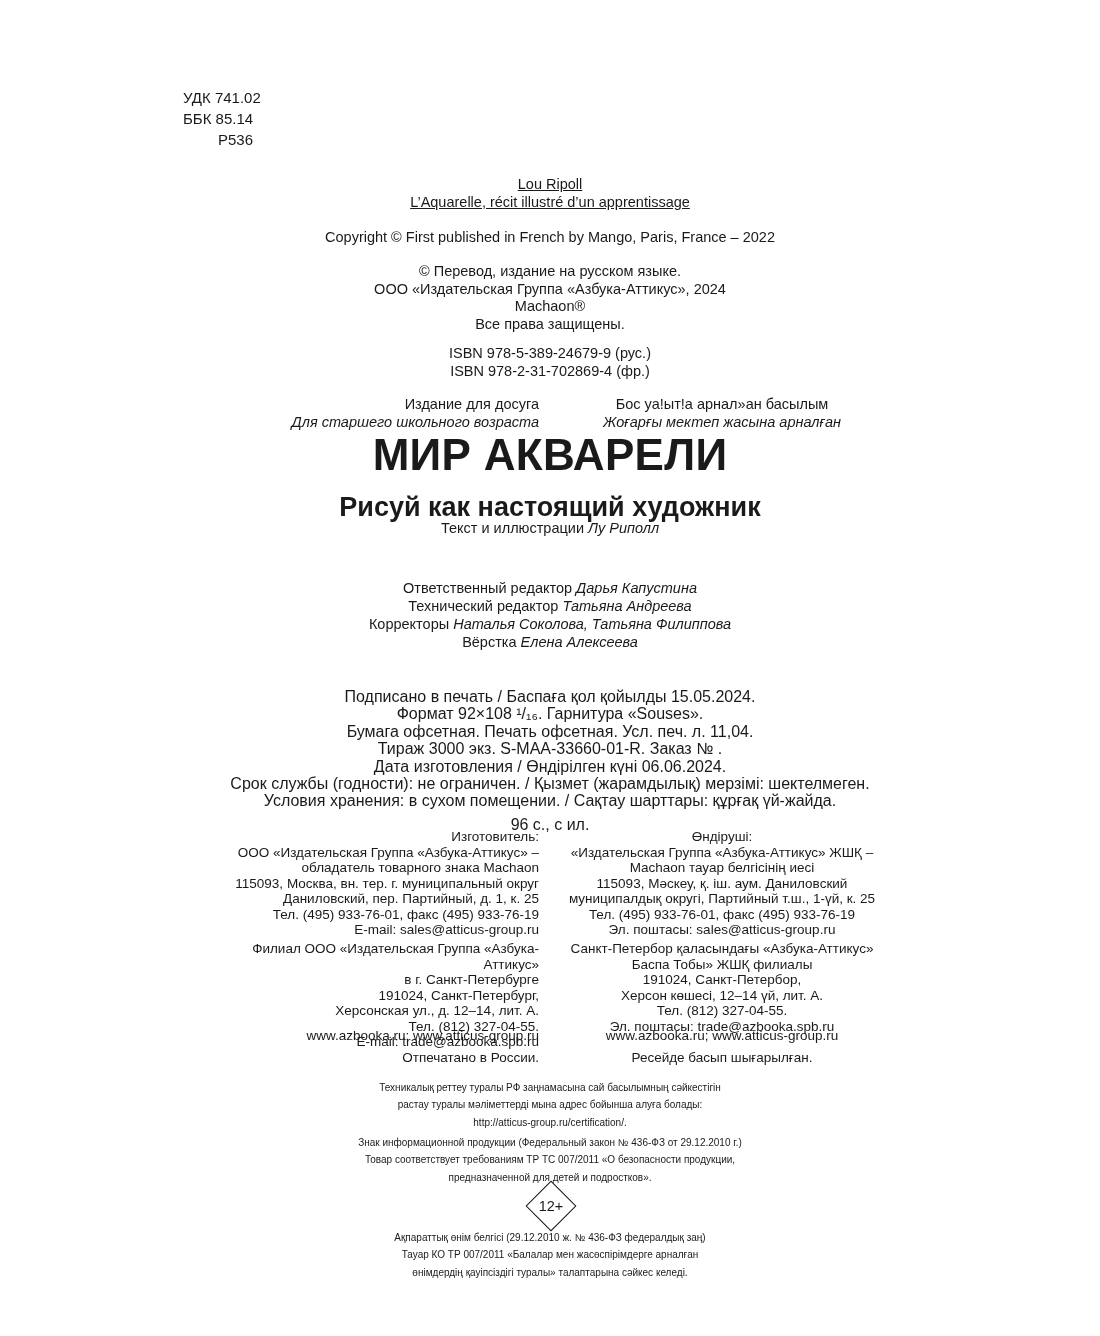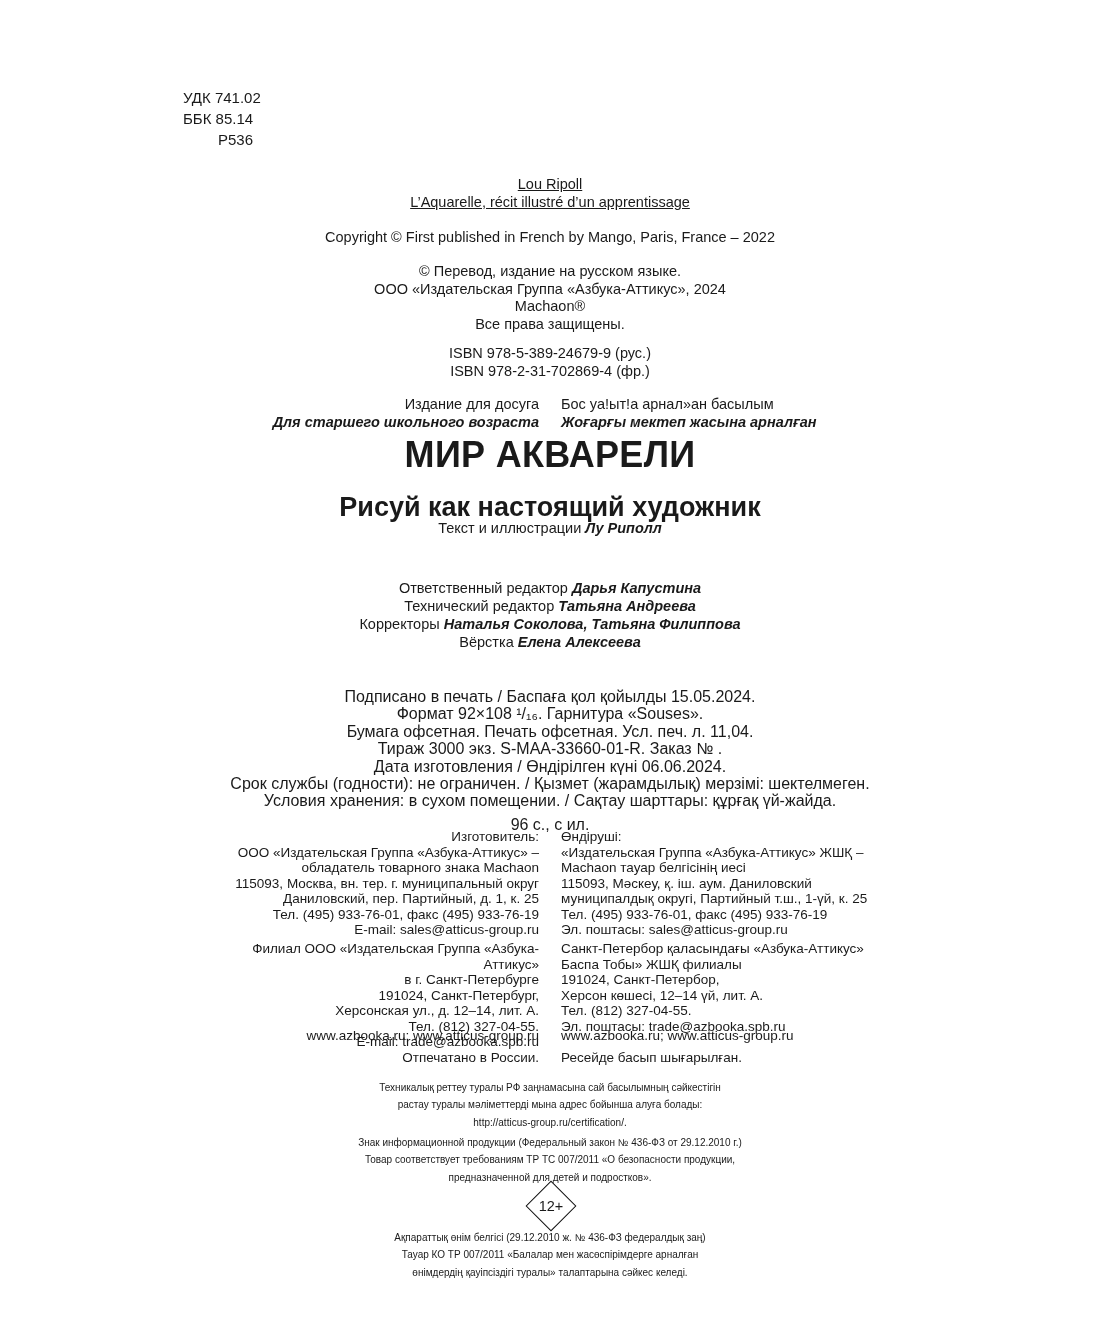--- a/index.html
+++ b/index.html
@@ -10,23 +10,23 @@
     font-size:14.5px; line-height:17.5px;
     position:relative;
     -webkit-font-smoothing:antialiased;
   }
   .page { position:absolute; inset:0; width:1100px; height:1336px; overflow:hidden;margin-top:23px; }
   .abs { position:absolute; left:0; width:1100px; text-align:center; }
   .udc-block { position:absolute; top:64px; left:183px; font-size:15px; line-height:21px; text-align:left; }
   .udc-indent { padding-left:35px; }
   .cols { position:absolute; left:217px; width:666px; display:grid; grid-template-columns:322px 322px; column-gap:22px; }
   .col-r { text-align:right; }
-  .col-l { text-align:left; }
-  .it { font-style:italic;font-weight:bold; }
-  .book-title { font-weight:bold; font-size:36px; line-height:38px; letter-spacing:0.3px; }
+  .col-l { text-align:center; }
+  .it { font-style:italic; }
+  .book-title { font-weight:bold; font-size:44px; line-height:38px; letter-spacing:0.3px; }
   .book-subtitle { font-weight:bold; font-size:27px; line-height:30px; }
   .imprint { font-size:16px; line-height:17.4px; }
   .addr { font-size:13.5px; line-height:15.5px; }
   .smallblock { font-size:10px; line-height:17.4px; }
   .age-diamond {
     position:absolute; top:1165px; left:50%; margin-left:-17px;
     width:34px; height:34px; border:1.6px solid #111;
     transform:rotate(45deg);
     display:flex; align-items:center; justify-content:center;
     background:#fff;

